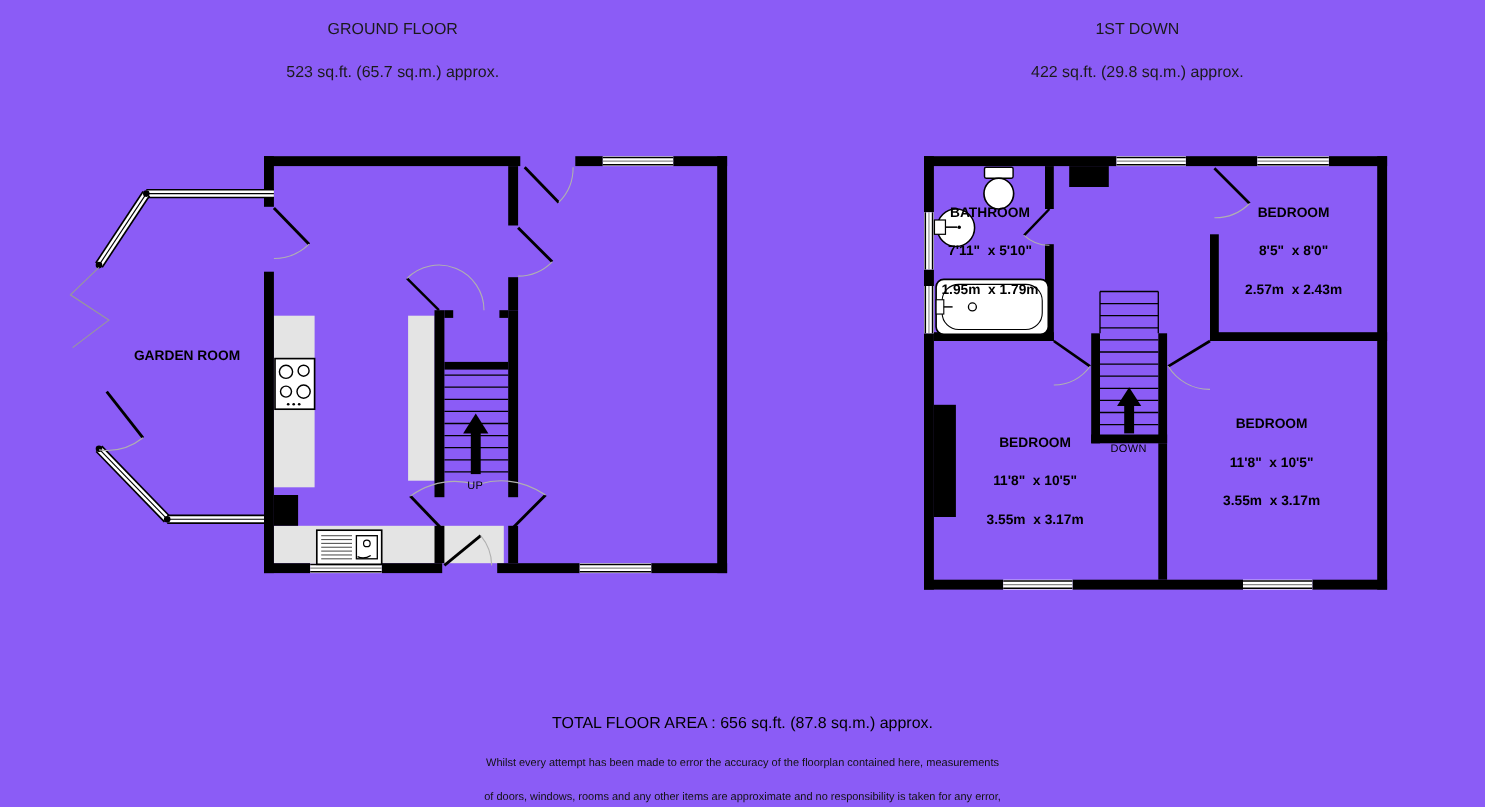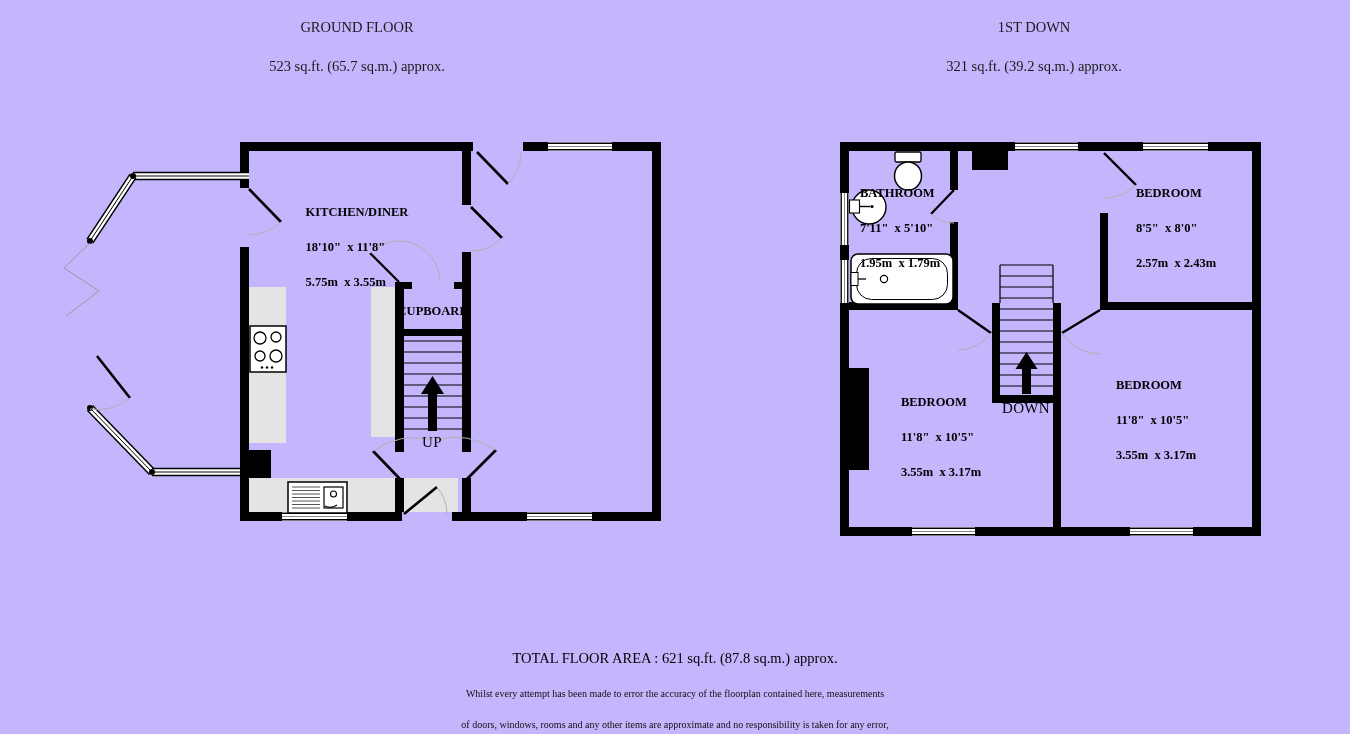--- a/index.html
+++ b/index.html
@@ -1,23 +1,23 @@
 <!DOCTYPE html>
 <html><head>
 <meta charset="utf-8">
 <style>
   html,body{margin:0;padding:0;background:#fff;}
-  #canvas{position:relative;width:1350px;height:734px;background:#c4b5fd;overflow:hidden;
-          font-family:Liberation Serif, serif;color:#000;}
+  #canvas{position:relative;width:1350px;height:734px;background:#8b5cf6;overflow:hidden;
+          font-family:Liberation Sans, sans-serif;color:#000;}
   svg{position:absolute;left:0;top:0;}
   .floor-header{position:absolute;transform:translate(-50%,-50%);text-align:center;
                 font-size:14.5px;line-height:13px;color:#1a1a1a;white-space:pre;}
-  .room-label{position:absolute;transform:translate(-50%,-50%);
+  .room-label{position:absolute;transform:translate(-50%,-50%);text-align:center;
               font-weight:bold;font-size:12.5px;line-height:11.6px;white-space:pre;color:#000;}
-  .small-label{position:absolute;transform:translate(-50%,-50%);font-size:15px;
+  .small-label{position:absolute;transform:translate(-50%,-50%);font-size:10px;
                letter-spacing:.3px;color:#000;white-space:pre;}
   .total-label{position:absolute;transform:translate(-50%,-50%);font-size:14.5px;color:#000;white-space:pre;}
   .disclaimer{position:absolute;transform:translateX(-50%);text-align:center;
               font-size:10px;line-height:10.15px;color:#111;white-space:pre;}
 </style>
 </head>
 <body>
 
 <div id="canvas">
 
@@ -285,33 +285,28 @@
   </g>
 </svg>
 
   <div class="floor-header" style="left:357px;top:47px">
     <div>GROUND FLOOR</div>
     <div>523 sq.ft. (65.7 sq.m.) approx.</div>
   </div>
 
   <div class="floor-header" style="left:1034px;top:47px">
     <div>1ST DOWN</div>
-    <div>321 sq.ft. (39.2 sq.m.) approx.</div>
-  </div>
-
-  <div class="room-label" style="left:357px;top:248px">
-    <div>KITCHEN/DINER</div>
-    <div>18'10"  x 11'8"</div>
-    <div>5.75m  x 3.55m</div>
-  </div>
-
-
-  <div class="room-label" style="left:433px;top:312px">
-    <div>CUPBOARD</div>
-  </div>
+    <div>422 sq.ft. (29.8 sq.m.) approx.</div>
+  </div>
+
+
+  <div class="room-label" style="left:170px;top:324px">
+    <div>GARDEN ROOM</div>
+  </div>
+
 
 
   <div class="small-label" style="left:432px;top:442px">UP</div>
 
   <div class="room-label" style="left:900px;top:229px">
     <div>BATHROOM</div>
     <div>7'11"  x 5'10"</div>
     <div>1.95m  x 1.79m</div>
   </div>
 
@@ -328,21 +323,21 @@
   </div>
 
   <div class="room-label" style="left:1156px;top:421px">
     <div>BEDROOM</div>
     <div>11'8"  x 10'5"</div>
     <div>3.55m  x 3.17m</div>
   </div>
 
   <div class="small-label" style="left:1026px;top:408px">DOWN</div>
 
-  <div class="total-label" style="left:675px;top:658px">TOTAL FLOOR AREA : 621 sq.ft. (87.8 sq.m.) approx.</div>
+  <div class="total-label" style="left:675px;top:658px">TOTAL FLOOR AREA : 656 sq.ft. (87.8 sq.m.) approx.</div>
 
   <div class="disclaimer" style="left:675px;top:669px">
     <div>Whilst every attempt has been made to error the accuracy of the floorplan contained here, measurements</div>
     <div>of doors, windows, rooms and any other items are approximate and no responsibility is taken for any error,</div>
     
     
     
     
   </div>
 

